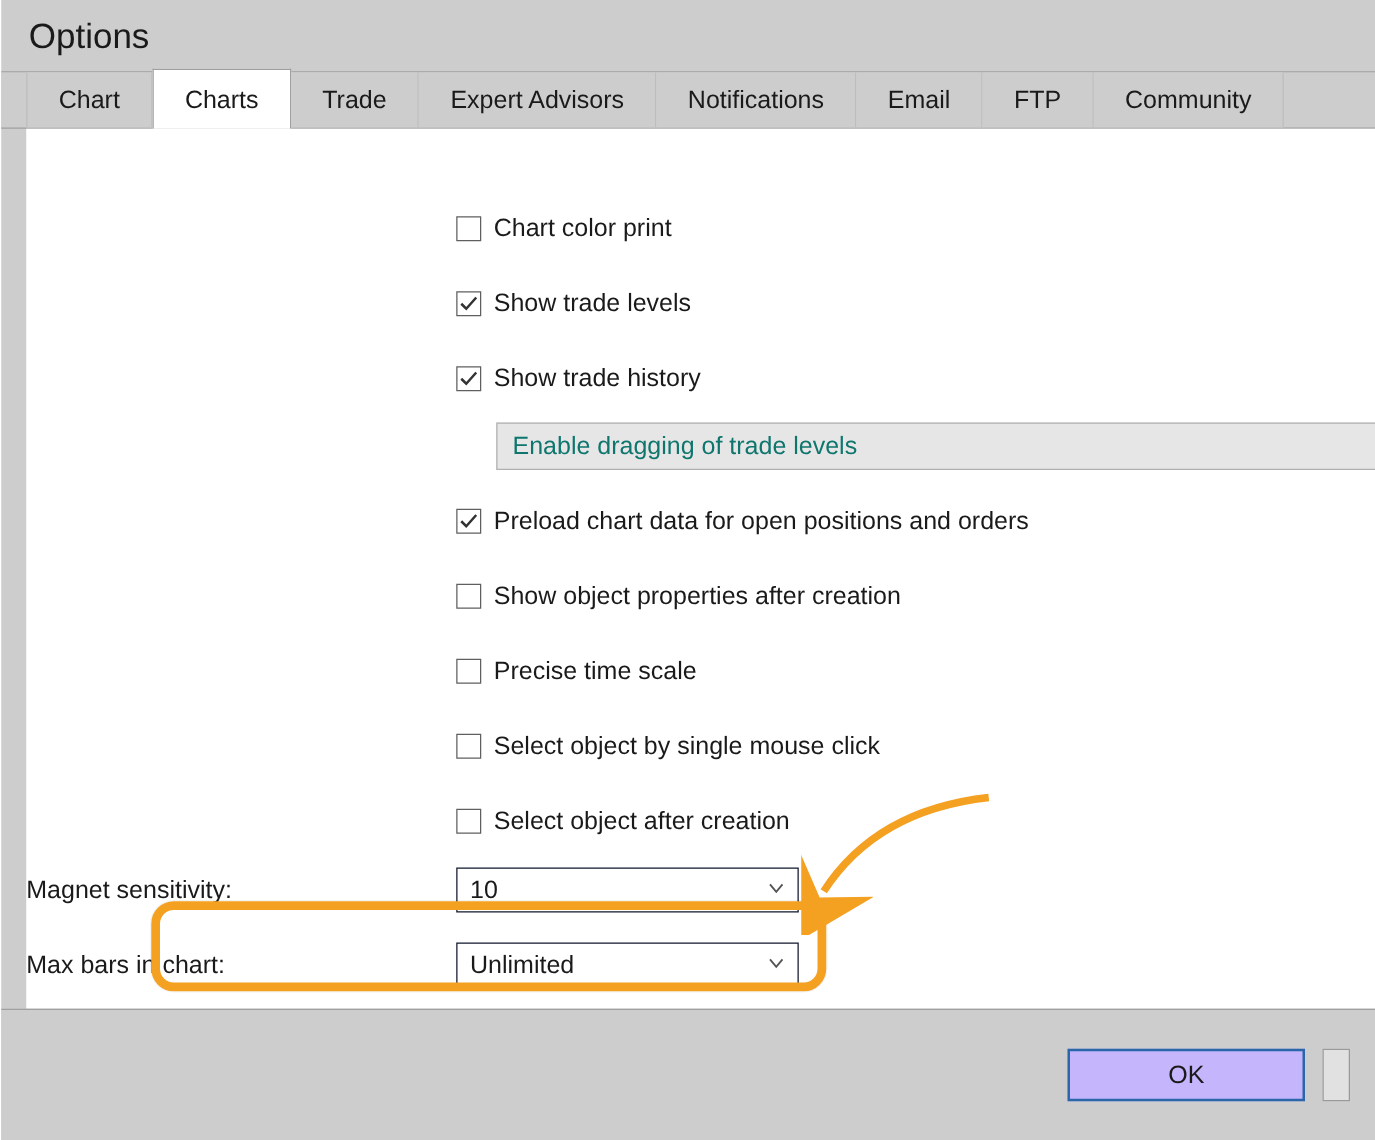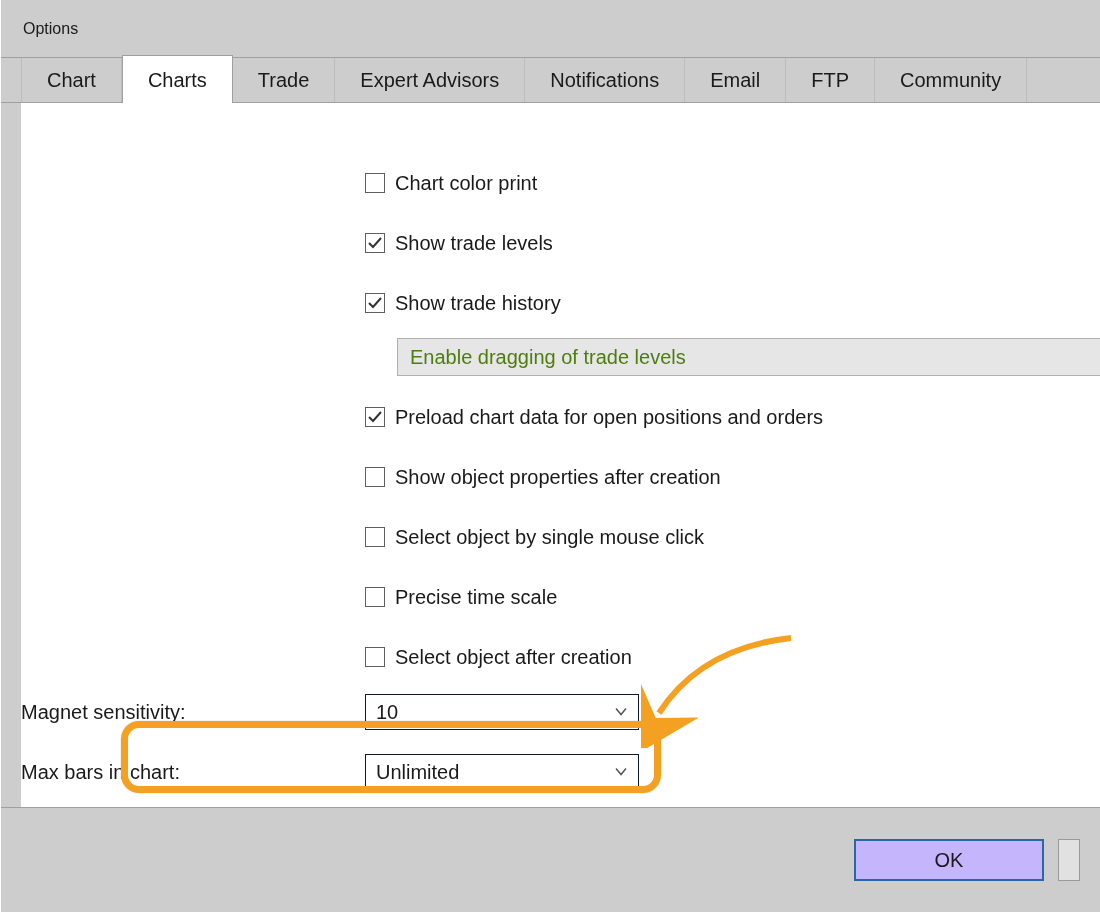--- a/index.html
+++ b/index.html
@@ -16,21 +16,21 @@
     width: 1100px; height: 912px;
     background: #cdcdcd;
     border-left: 1px solid #ffffff;
     position: relative;
   }
   .titlebar {
     height: 58px;
     display: flex; align-items: center;
     padding: 0 22px;
     border-bottom: 1px solid #a0a0a0;
-    font-size: 16px;
+    font-size: 28px;
   }
   .tabstrip {
     height: 45px;
     display: flex;
     align-items: stretch;
     padding: 0 0 0 20px;
     background: #cdcdcd;
     border-bottom: 1px solid #a0a0a0;
   }
   .tab {
@@ -88,21 +88,21 @@
   .checkbox svg { width: 16px; height: 16px; }
   .check-row { margin-left: 344px; display: flex; align-items: center; height: 60px; }
   .sub-dropdown {
     margin-left: 376px;
     height: 38px;
     display: flex; align-items: center;
     border: 1px solid #b0b0b0;
     background: #e6e6e6;
     width: 1000px;
     padding-left: 12px;
-    color: #4d7c0f;
+    color: #0f766e;
   }
   .select {
     height: 36px;
     border: 1px solid #0f172a;
     background: #ffffff;
     display: flex; align-items: center;
     padding: 0 10px;
     position: relative;
   }
   .select .chevron {
@@ -217,26 +217,26 @@
         <span>Preload chart data for open positions and orders</span>
       </div>
 
       <div class="check-row">
         <span class="checkbox"></span>
         <span>Show object properties after creation</span>
       </div>
 
       <div class="check-row">
         <span class="checkbox"></span>
+        <span>Precise time scale</span>
+      </div>
+
+      <div class="check-row">
+        <span class="checkbox"></span>
         <span>Select object by single mouse click</span>
-      </div>
-
-      <div class="check-row">
-        <span class="checkbox"></span>
-        <span>Precise time scale</span>
       </div>
 
       <div class="check-row">
         <span class="checkbox"></span>
         <span>Select object after creation</span>
       </div>
 
       <div class="row" style="height:50px;">
         <div class="label-col"><span>Magnet sensitivity:</span></div>
         <div class="control-col">

